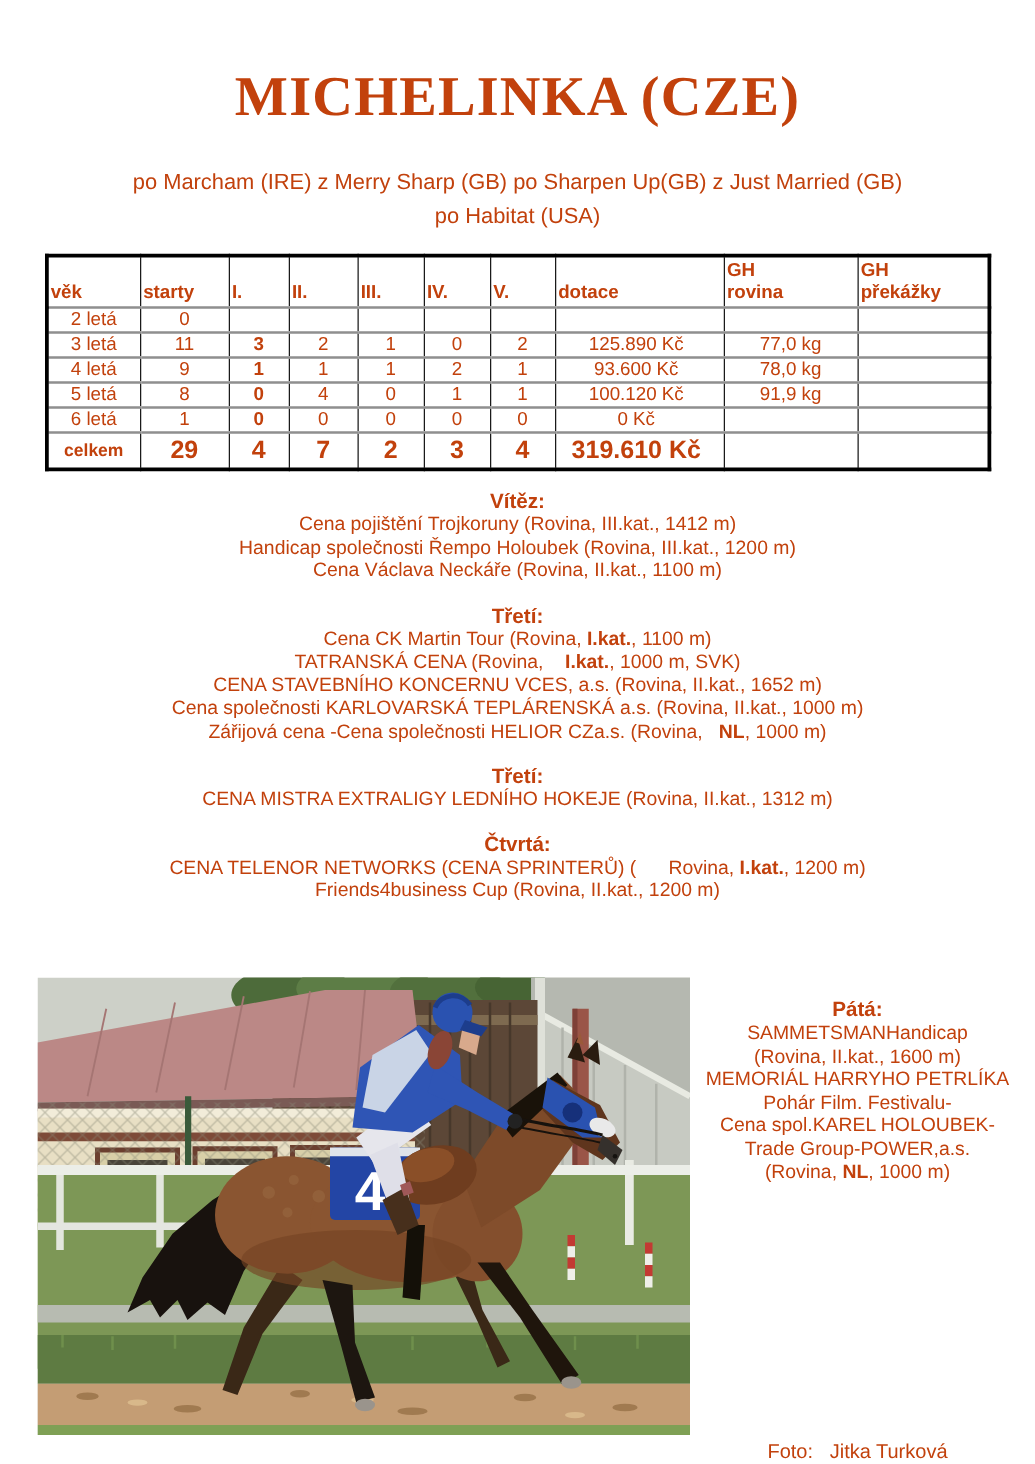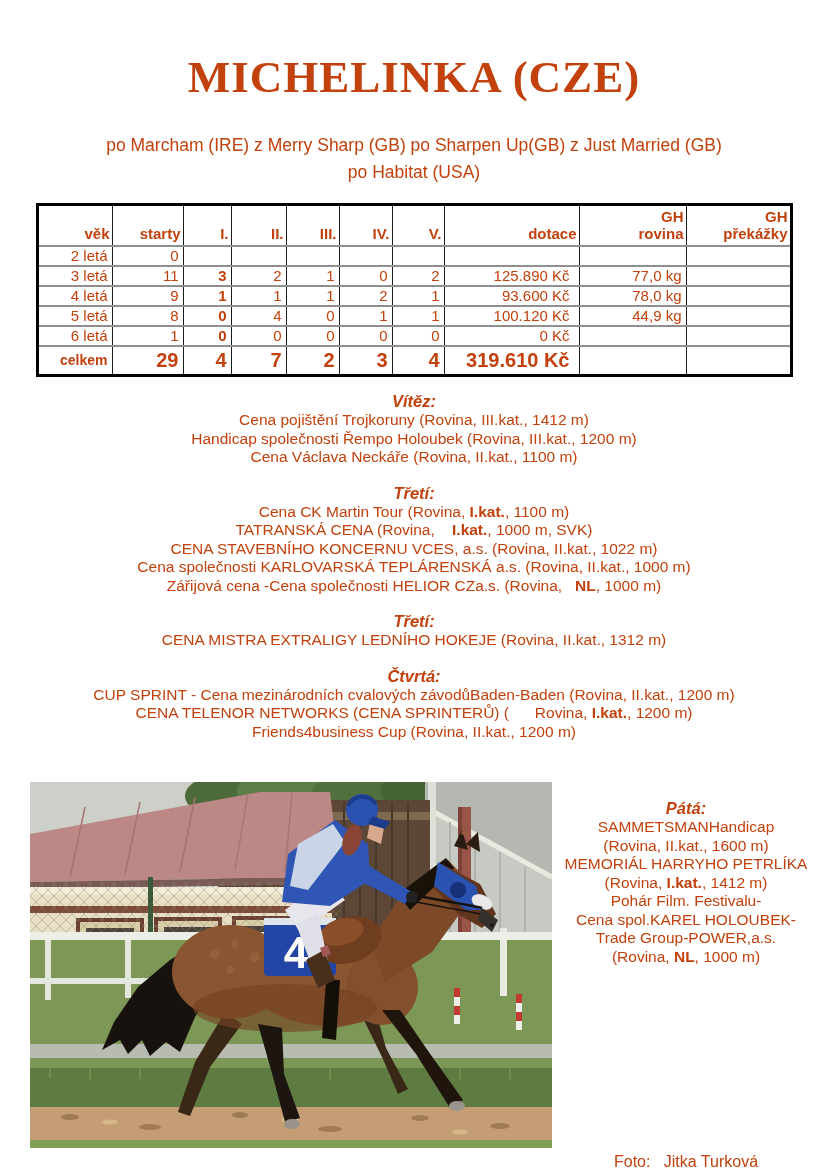--- a/index.html
+++ b/index.html
@@ -17,33 +17,33 @@
   table.record{
     border-collapse:collapse;table-layout:fixed;width:754px;margin:17px auto 0;
     border:3px solid #000;font-size:15px;
   }
   table.record th, table.record td{
     border-left:1px solid #1a1a1a;border-right:1px solid #1a1a1a;
     border-top:2px solid #8f8f8f;border-bottom:2px solid #8f8f8f;
     box-sizing:border-box;overflow:hidden;
   }
   table.record th{
-    vertical-align:bottom;text-align:right;font-weight:bold;
+    vertical-align:bottom;text-align:left;font-weight:bold;
     white-space:pre-line;line-height:17px;height:37px;padding:2px 2px 3px;
   }
-  table.record td{text-align:right;height:19px;line-height:18px;padding:0 4px;}
-  table.record td.money{text-align:right;padding-right:9px;}
+  table.record td{text-align:center;height:19px;line-height:18px;padding:0 4px;}
+  table.record td.money{padding-right:9px;}
   table.record td.bold{font-weight:bold;}
   table.record tr.total td{font-weight:bold;font-size:20px;height:28px;line-height:27px;}
   table.record tr.total td:first-child{font-size:14px;}
 
   .prize-sections{text-align:center;}
   .section{margin-top:17px;}
   .prize-sections .section:first-child{margin-top:15px;}
-  .section-title{font-weight:bold;font-size:16.5px;line-height:19px;font-style:italic;}
+  .section-title{font-weight:bold;font-size:16.5px;line-height:19px;}
   .prize-line{font-size:15.5px;line-height:18.5px;white-space:pre;}
   .bold{font-weight:bold;}
 
   .photo{position:absolute;left:30px;top:782px;width:522px;height:366px;}
   .photo svg{display:block;}
   .fifth-column{position:absolute;left:552px;top:784px;width:268px;text-align:center;}
   .fifth-column .section{margin-top:0;}
   .photo-credit{
     position:absolute;left:552px;top:1153px;width:268px;
     text-align:center;font-size:16px;white-space:pre;
@@ -129,21 +129,21 @@
         </tr>
         <tr>
           <td>5 letá</td>
           <td>8</td>
           <td class="bold">0</td>
           <td>4</td>
           <td>0</td>
           <td>1</td>
           <td>1</td>
           <td class="money">100.120 Kč</td>
-          <td>44,9 kg</td>
+          <td>91,9 kg</td>
           <td></td>
         </tr>
         <tr>
           <td>6 letá</td>
           <td>1</td>
           <td class="bold">0</td>
           <td>0</td>
           <td>0</td>
           <td>0</td>
           <td>0</td>
@@ -170,31 +170,30 @@
       <div class="section">
         <div class="section-title">Vítěz:</div>
         <div class="prize-line"><span>Cena pojištění Trojkoruny (Rovina, III.kat., 1412 m)</span></div>
         <div class="prize-line"><span>Handicap společnosti Řempo Holoubek (Rovina, III.kat., 1200 m)</span></div>
         <div class="prize-line"><span>Cena Václava Neckáře (Rovina, II.kat., 1100 m)</span></div>
       </div>
       <div class="section">
         <div class="section-title">Třetí:</div>
         <div class="prize-line"><span>Cena CK Martin Tour (Rovina, </span><span class="bold">I.kat.</span><span>, 1100 m)</span></div>
         <div class="prize-line"><span>TATRANSKÁ CENA (Rovina,    </span><span class="bold">I.kat.</span><span>, 1000 m, SVK)</span></div>
-        <div class="prize-line"><span>CENA STAVEBNÍHO KONCERNU VCES, a.s. (Rovina, II.kat., 1022 m)</span></div>
+        <div class="prize-line"><span>CENA STAVEBNÍHO KONCERNU VCES, a.s. (Rovina, II.kat., 1652 m)</span></div>
         <div class="prize-line"><span>Cena společnosti KARLOVARSKÁ TEPLÁRENSKÁ a.s. (Rovina, II.kat., 1000 m)</span></div>
         <div class="prize-line"><span>Zářijová cena -Cena společnosti HELIOR CZa.s. (Rovina,   </span><span class="bold">NL</span><span>, 1000 m)</span></div>
       </div>
       <div class="section">
         <div class="section-title">Třetí:</div>
         <div class="prize-line"><span>CENA MISTRA EXTRALIGY LEDNÍHO HOKEJE (Rovina, II.kat., 1312 m)</span></div>
       </div>
       <div class="section">
         <div class="section-title">Čtvrtá:</div>
-        <div class="prize-line"><span>CUP SPRINT - Cena mezinárodních cvalových závodůBaden-Baden (Rovina, II.kat., 1200 m)</span></div>
         <div class="prize-line"><span>CENA TELENOR NETWORKS (CENA SPRINTERŮ) (      Rovina, </span><span class="bold">I.kat.</span><span>, 1200 m)</span></div>
         <div class="prize-line"><span>Friends4business Cup (Rovina, II.kat., 1200 m)</span></div>
       </div>
     </div>
 
   <figure class="photo" style="margin:0;">
     <svg width="522" height="366" viewBox="0 0 522 366" xmlns="http://www.w3.org/2000/svg">
       <defs>
         <pattern id="chain" width="12" height="12" patternUnits="userSpaceOnUse">
           <path d="M0,6 L6,0 M6,12 L12,6 M0,6 L6,12 M6,0 L12,6" stroke="#8a8a78" stroke-width="0.9" fill="none"></path>
@@ -392,21 +391,20 @@
       </g>
     </svg>
   </figure>
 
   <div class="prize-sections fifth-column">
       <div class="section">
         <div class="section-title">Pátá:</div>
         <div class="prize-line"><span>SAMMETSMANHandicap</span></div>
         <div class="prize-line"><span>(Rovina, II.kat., 1600 m)</span></div>
         <div class="prize-line"><span>MEMORIÁL HARRYHO PETRLÍKA</span></div>
-        <div class="prize-line"><span>(Rovina, </span><span class="bold">I.kat.</span><span>, 1412 m)</span></div>
         <div class="prize-line"><span>Pohár Film. Festivalu-</span></div>
         <div class="prize-line"><span>Cena spol.KAREL HOLOUBEK-</span></div>
         <div class="prize-line"><span>Trade Group-POWER,a.s.</span></div>
         <div class="prize-line"><span>(Rovina, </span><span class="bold">NL</span><span>, 1000 m)</span></div>
       </div>
     </div>
 
   <div class="photo-credit">Foto:   Jitka Turková</div>
 
 </div>

